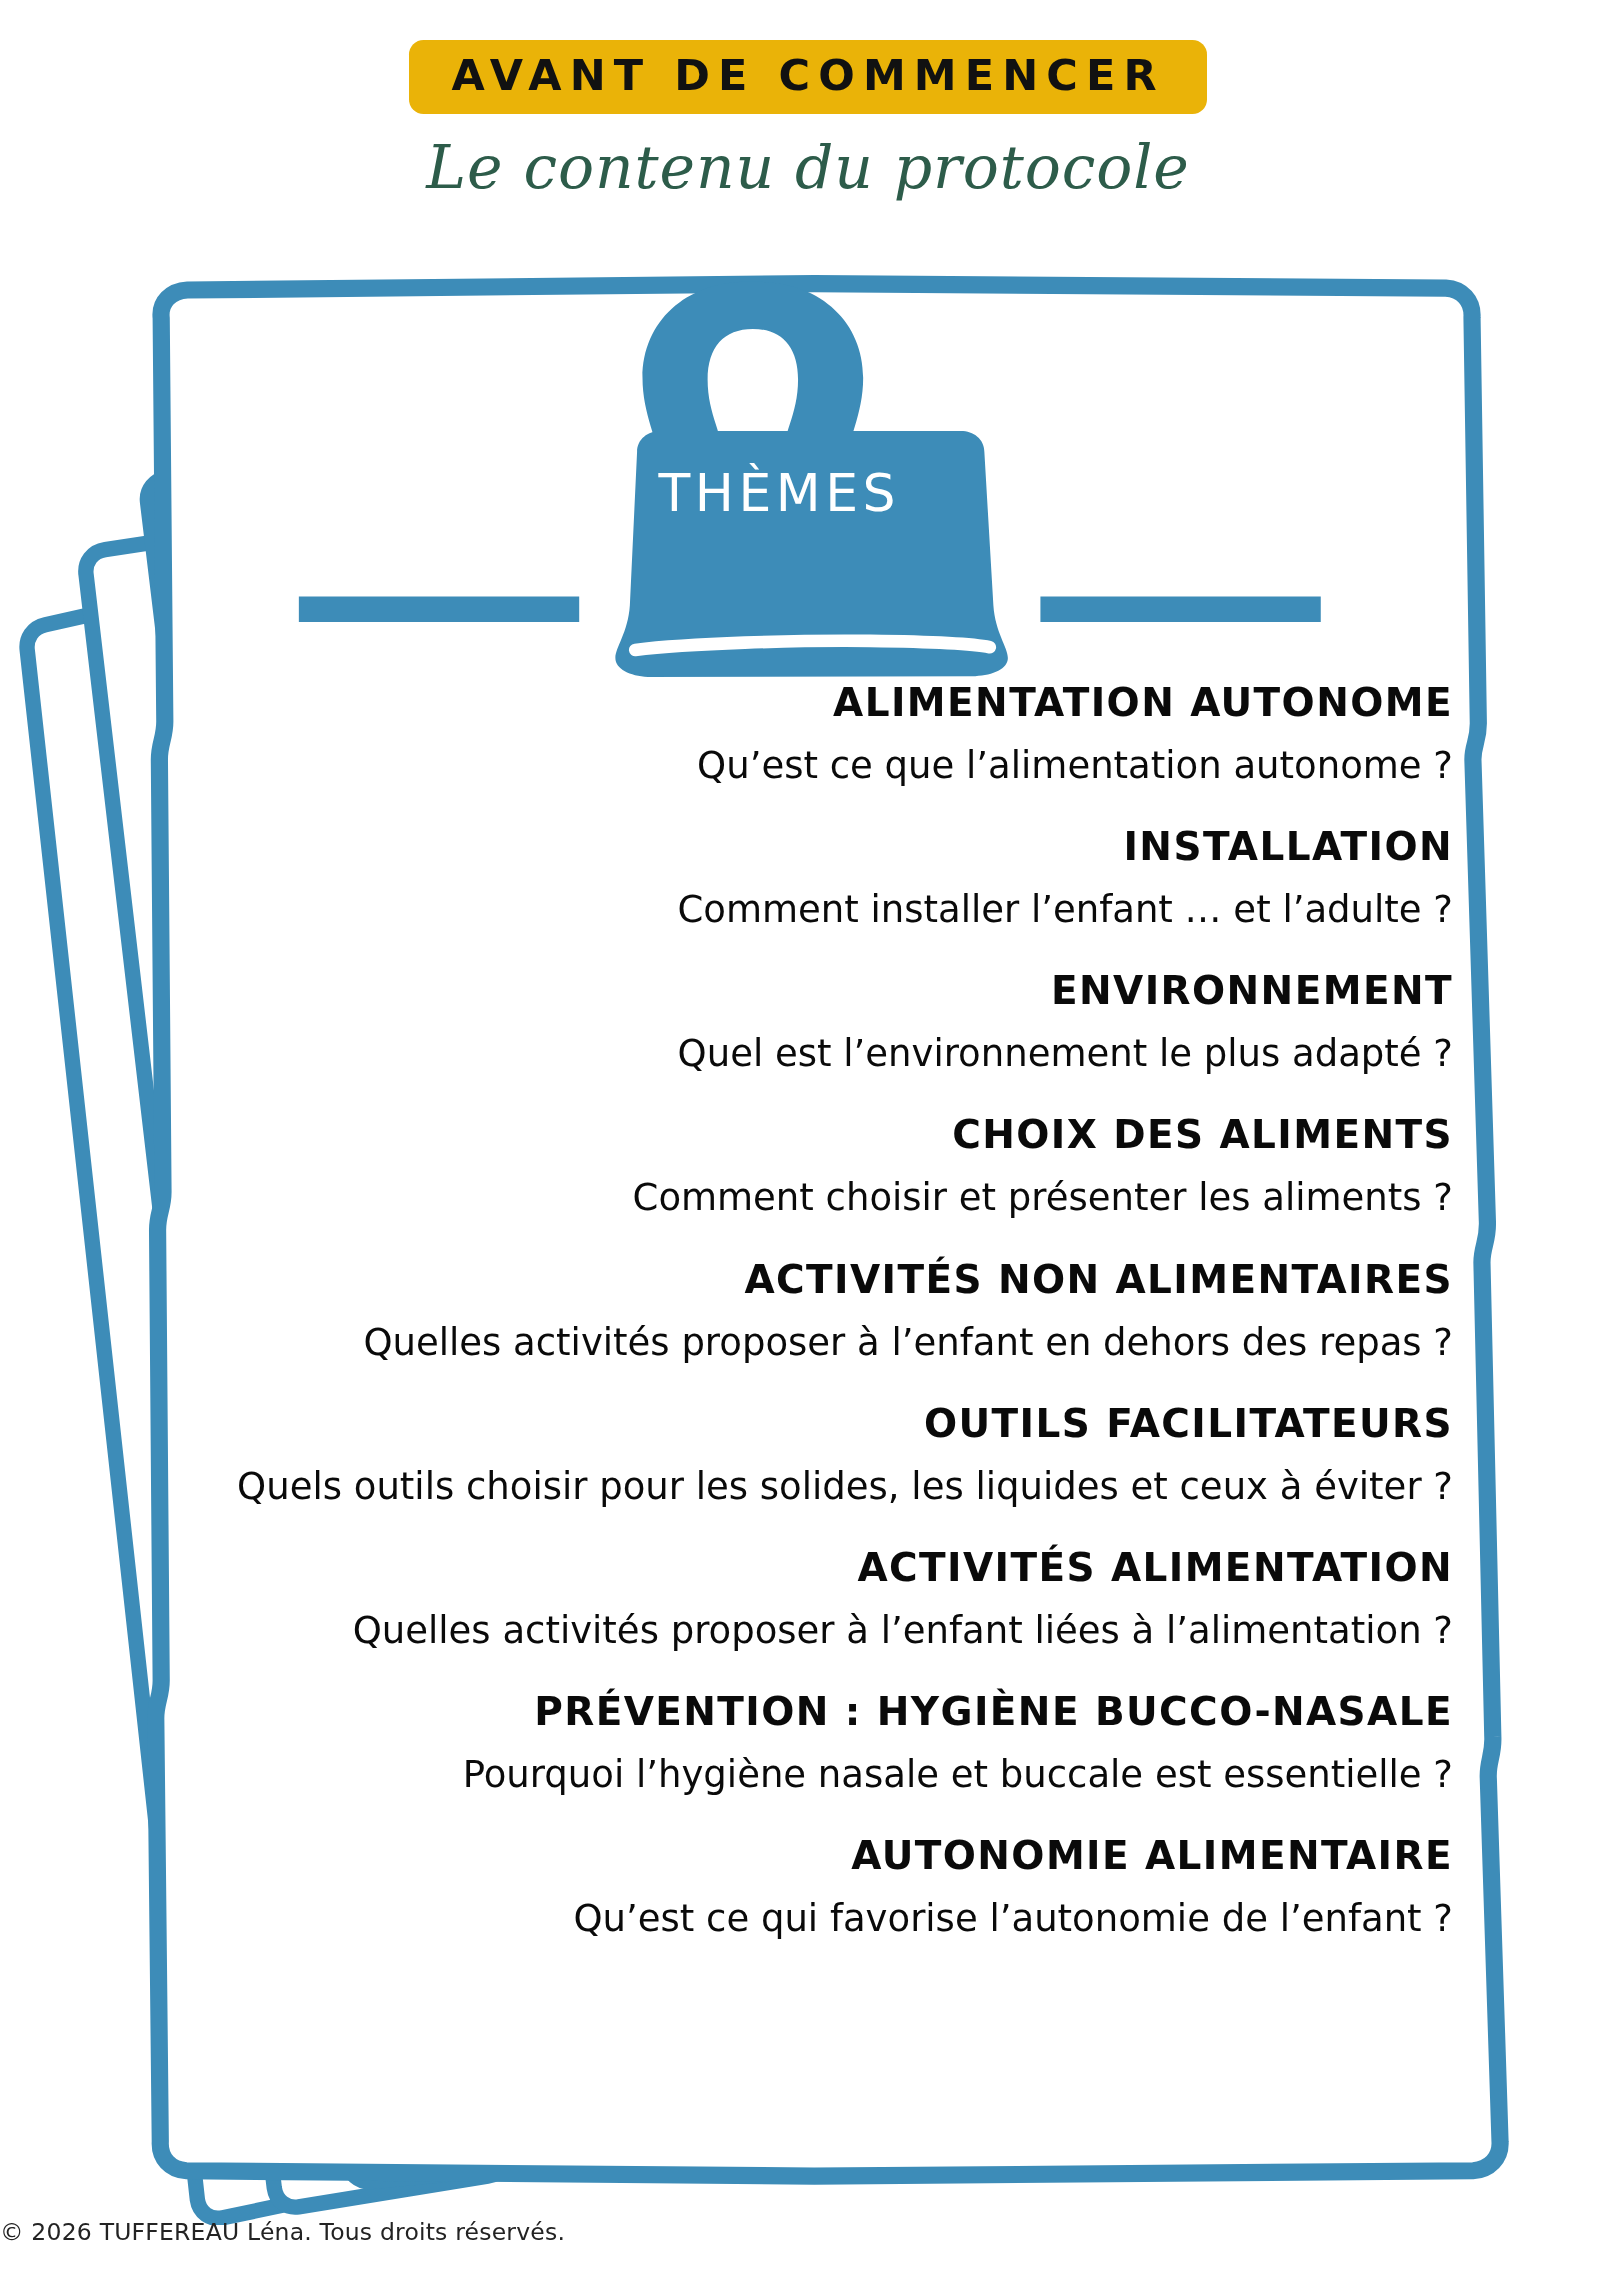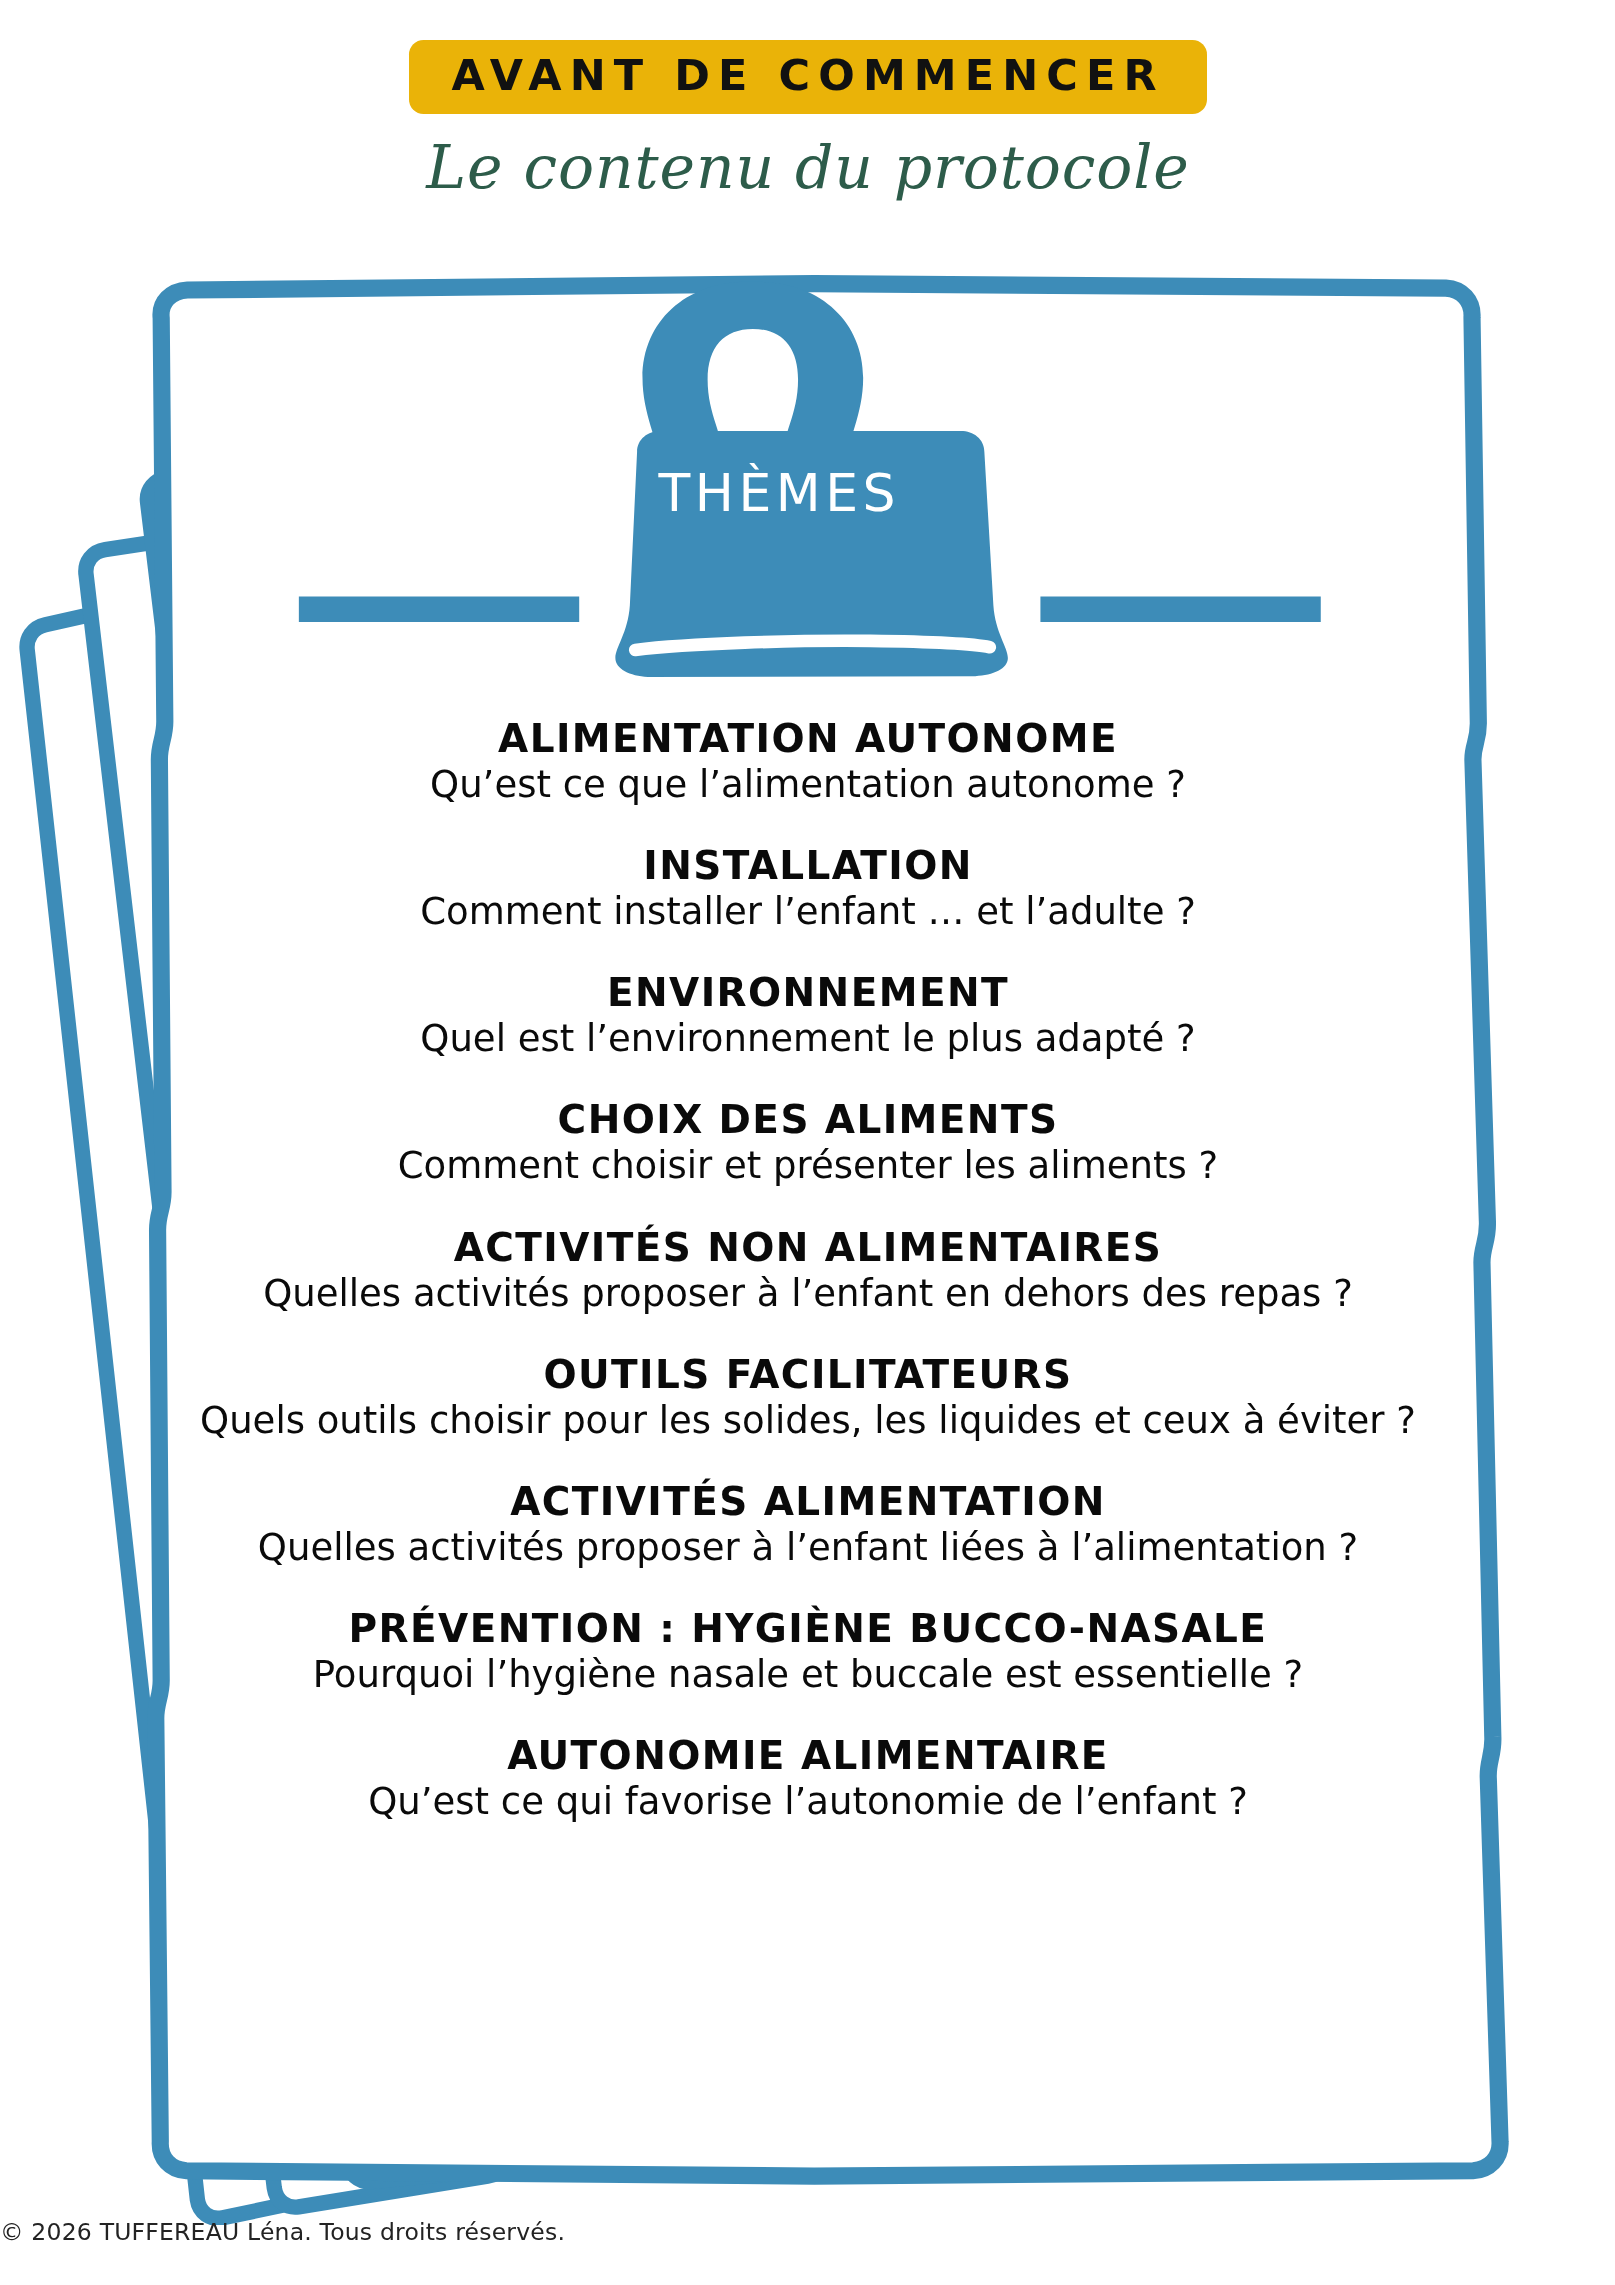--- a/index.html
+++ b/index.html
@@ -75,38 +75,38 @@
     font-family: "DejaVu Sans", sans-serif;
     font-weight: 400;
     font-size: 52px;
     letter-spacing: 4.5px;
     color: #ffffff;
   }
 
   
   #themes-list {
     position: absolute;
-    top: 716px;
+    top: 680px;
     left: 163px;
     width: 1290px;
-    text-align: center;
+    text-align: right;
   }
   .theme-item { margin-bottom: 36px; }
   .theme-item:last-child { margin-bottom: 0; }
   .theme-title {
     font-family: "DejaVu Sans", sans-serif;
     font-weight: 700;
     font-size: 39px;
     letter-spacing: 1.4px;
     color: #0a0a0a;
     line-height: 1.18;
     white-space: nowrap;
   }
   .theme-question {
-    margin-top: 0;
+    margin-top: 17px;
     font-family: "DejaVu Sans", sans-serif;
     font-weight: 400;
     font-size: 37px;
     color: #0a0a0a;
     line-height: 1.22;
     white-space: nowrap;
   }
 
   
   #footer-copyright {

